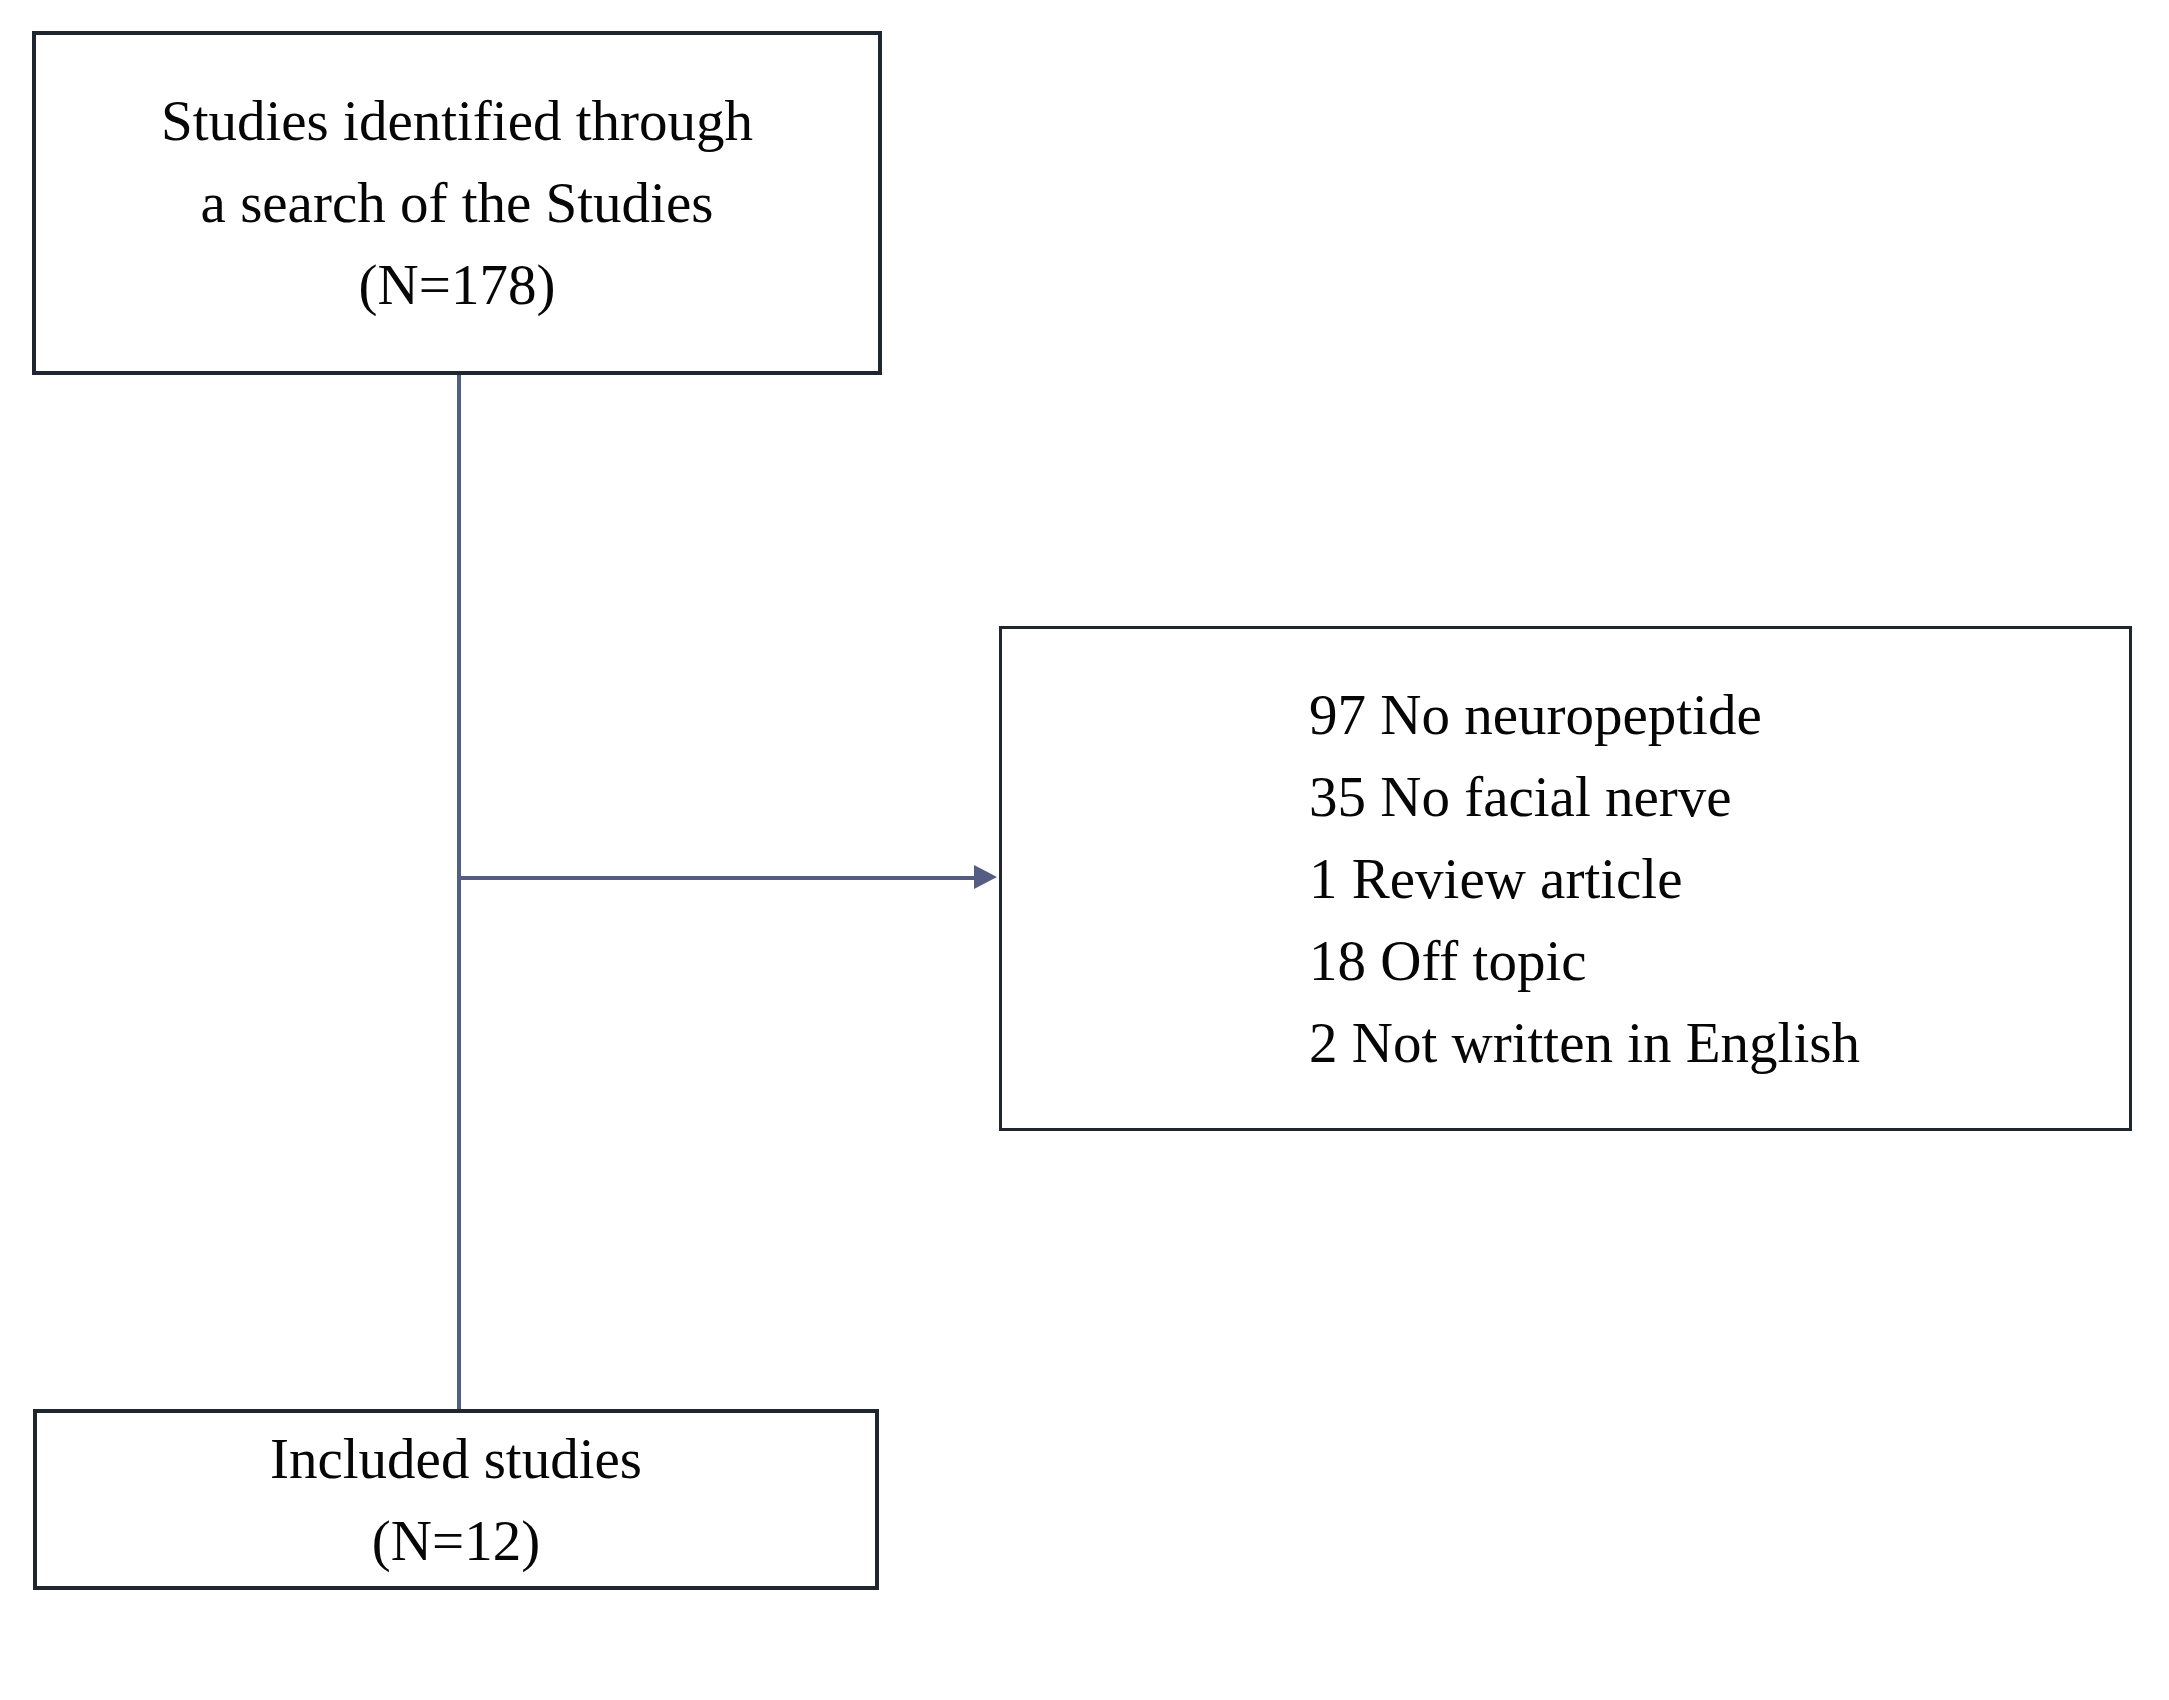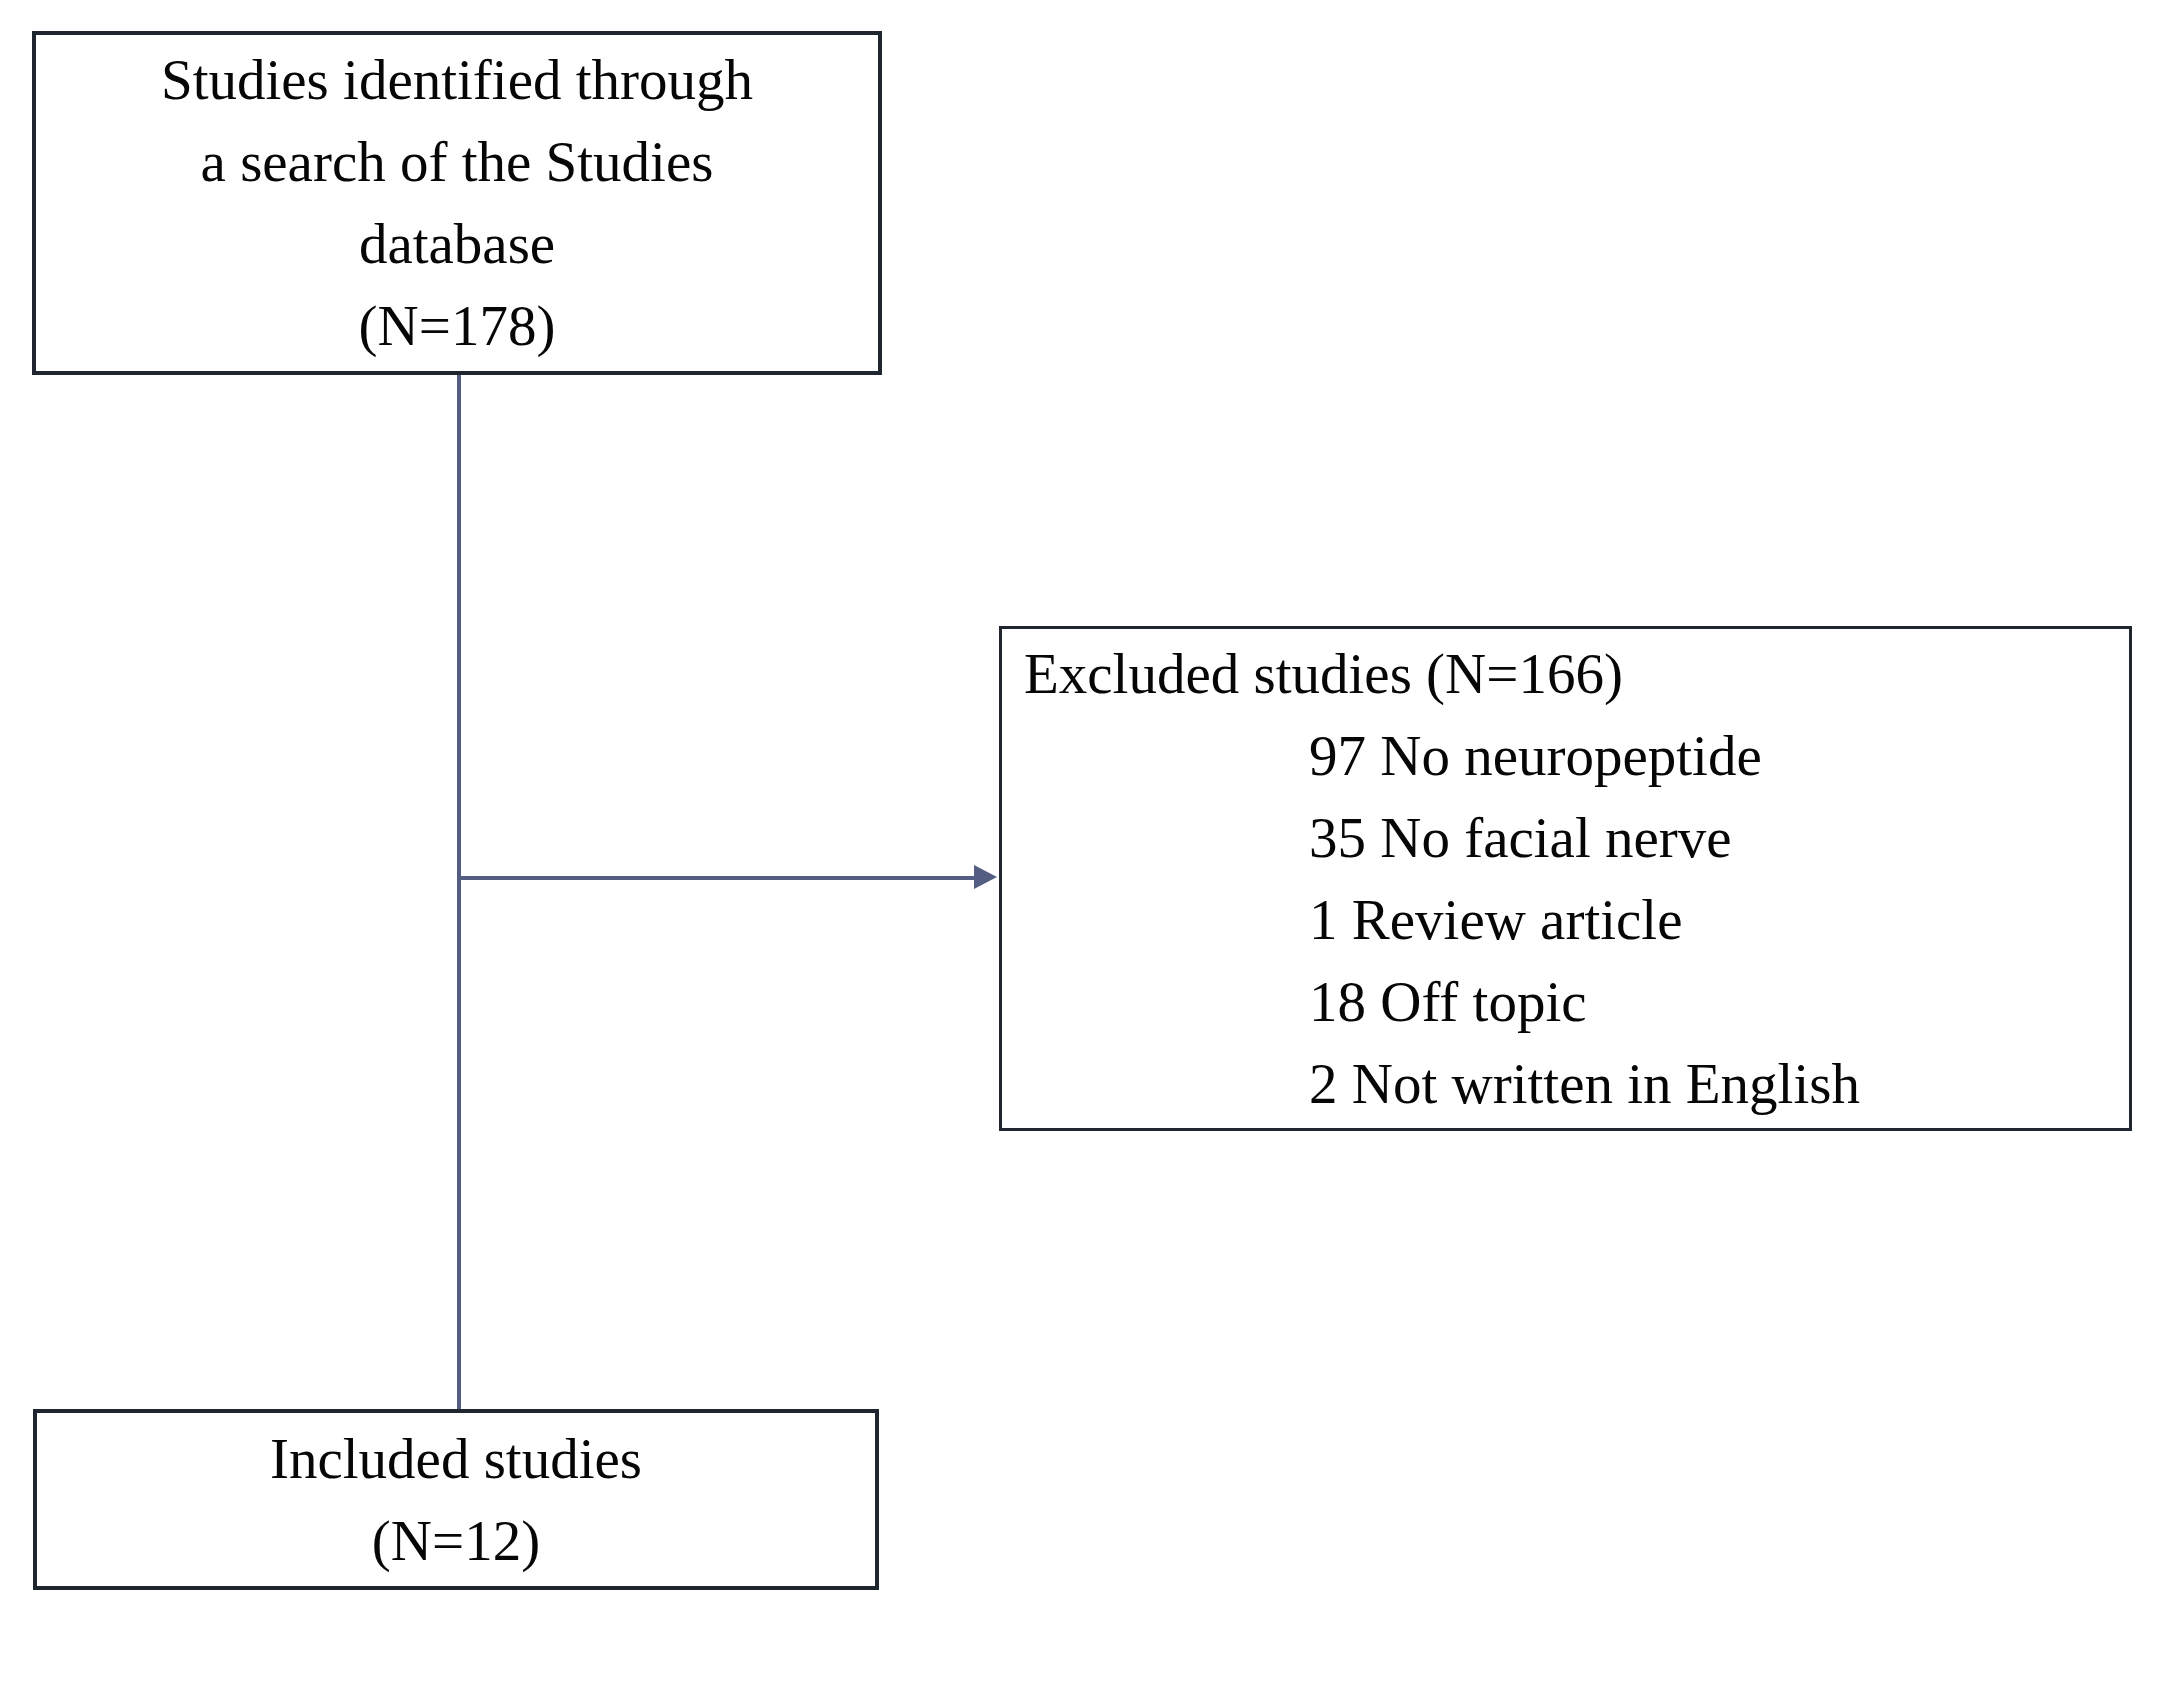--- a/index.html
+++ b/index.html
@@ -81,32 +81,30 @@
   }
 </style>
 </head>
 <body>
 
 <div class="canvas">
 
   <div class="box box-identified">
     <div>Studies identified through</div>
     <div>a search of the Studies</div>
-    <div>database</div>
     <div>(N=178)</div>
   </div>
 
   <div class="vline"></div>
   <div class="arrow-down"></div>
 
   <div class="hline"></div>
   <div class="arrow-right"></div>
 
   <div class="box box-excluded">
-    <div class="ex-title">Excluded studies (N=166)</div>
     <div class="ex-item">97 No neuropeptide</div>
     <div class="ex-item">35 No facial nerve</div>
     <div class="ex-item">1 Review article</div>
     <div class="ex-item">18 Off topic</div>
     <div class="ex-item">2 Not written in English</div>
   </div>
 
   <div class="box box-included">
     <div>Included studies</div>
     <div>(N=12)</div>

